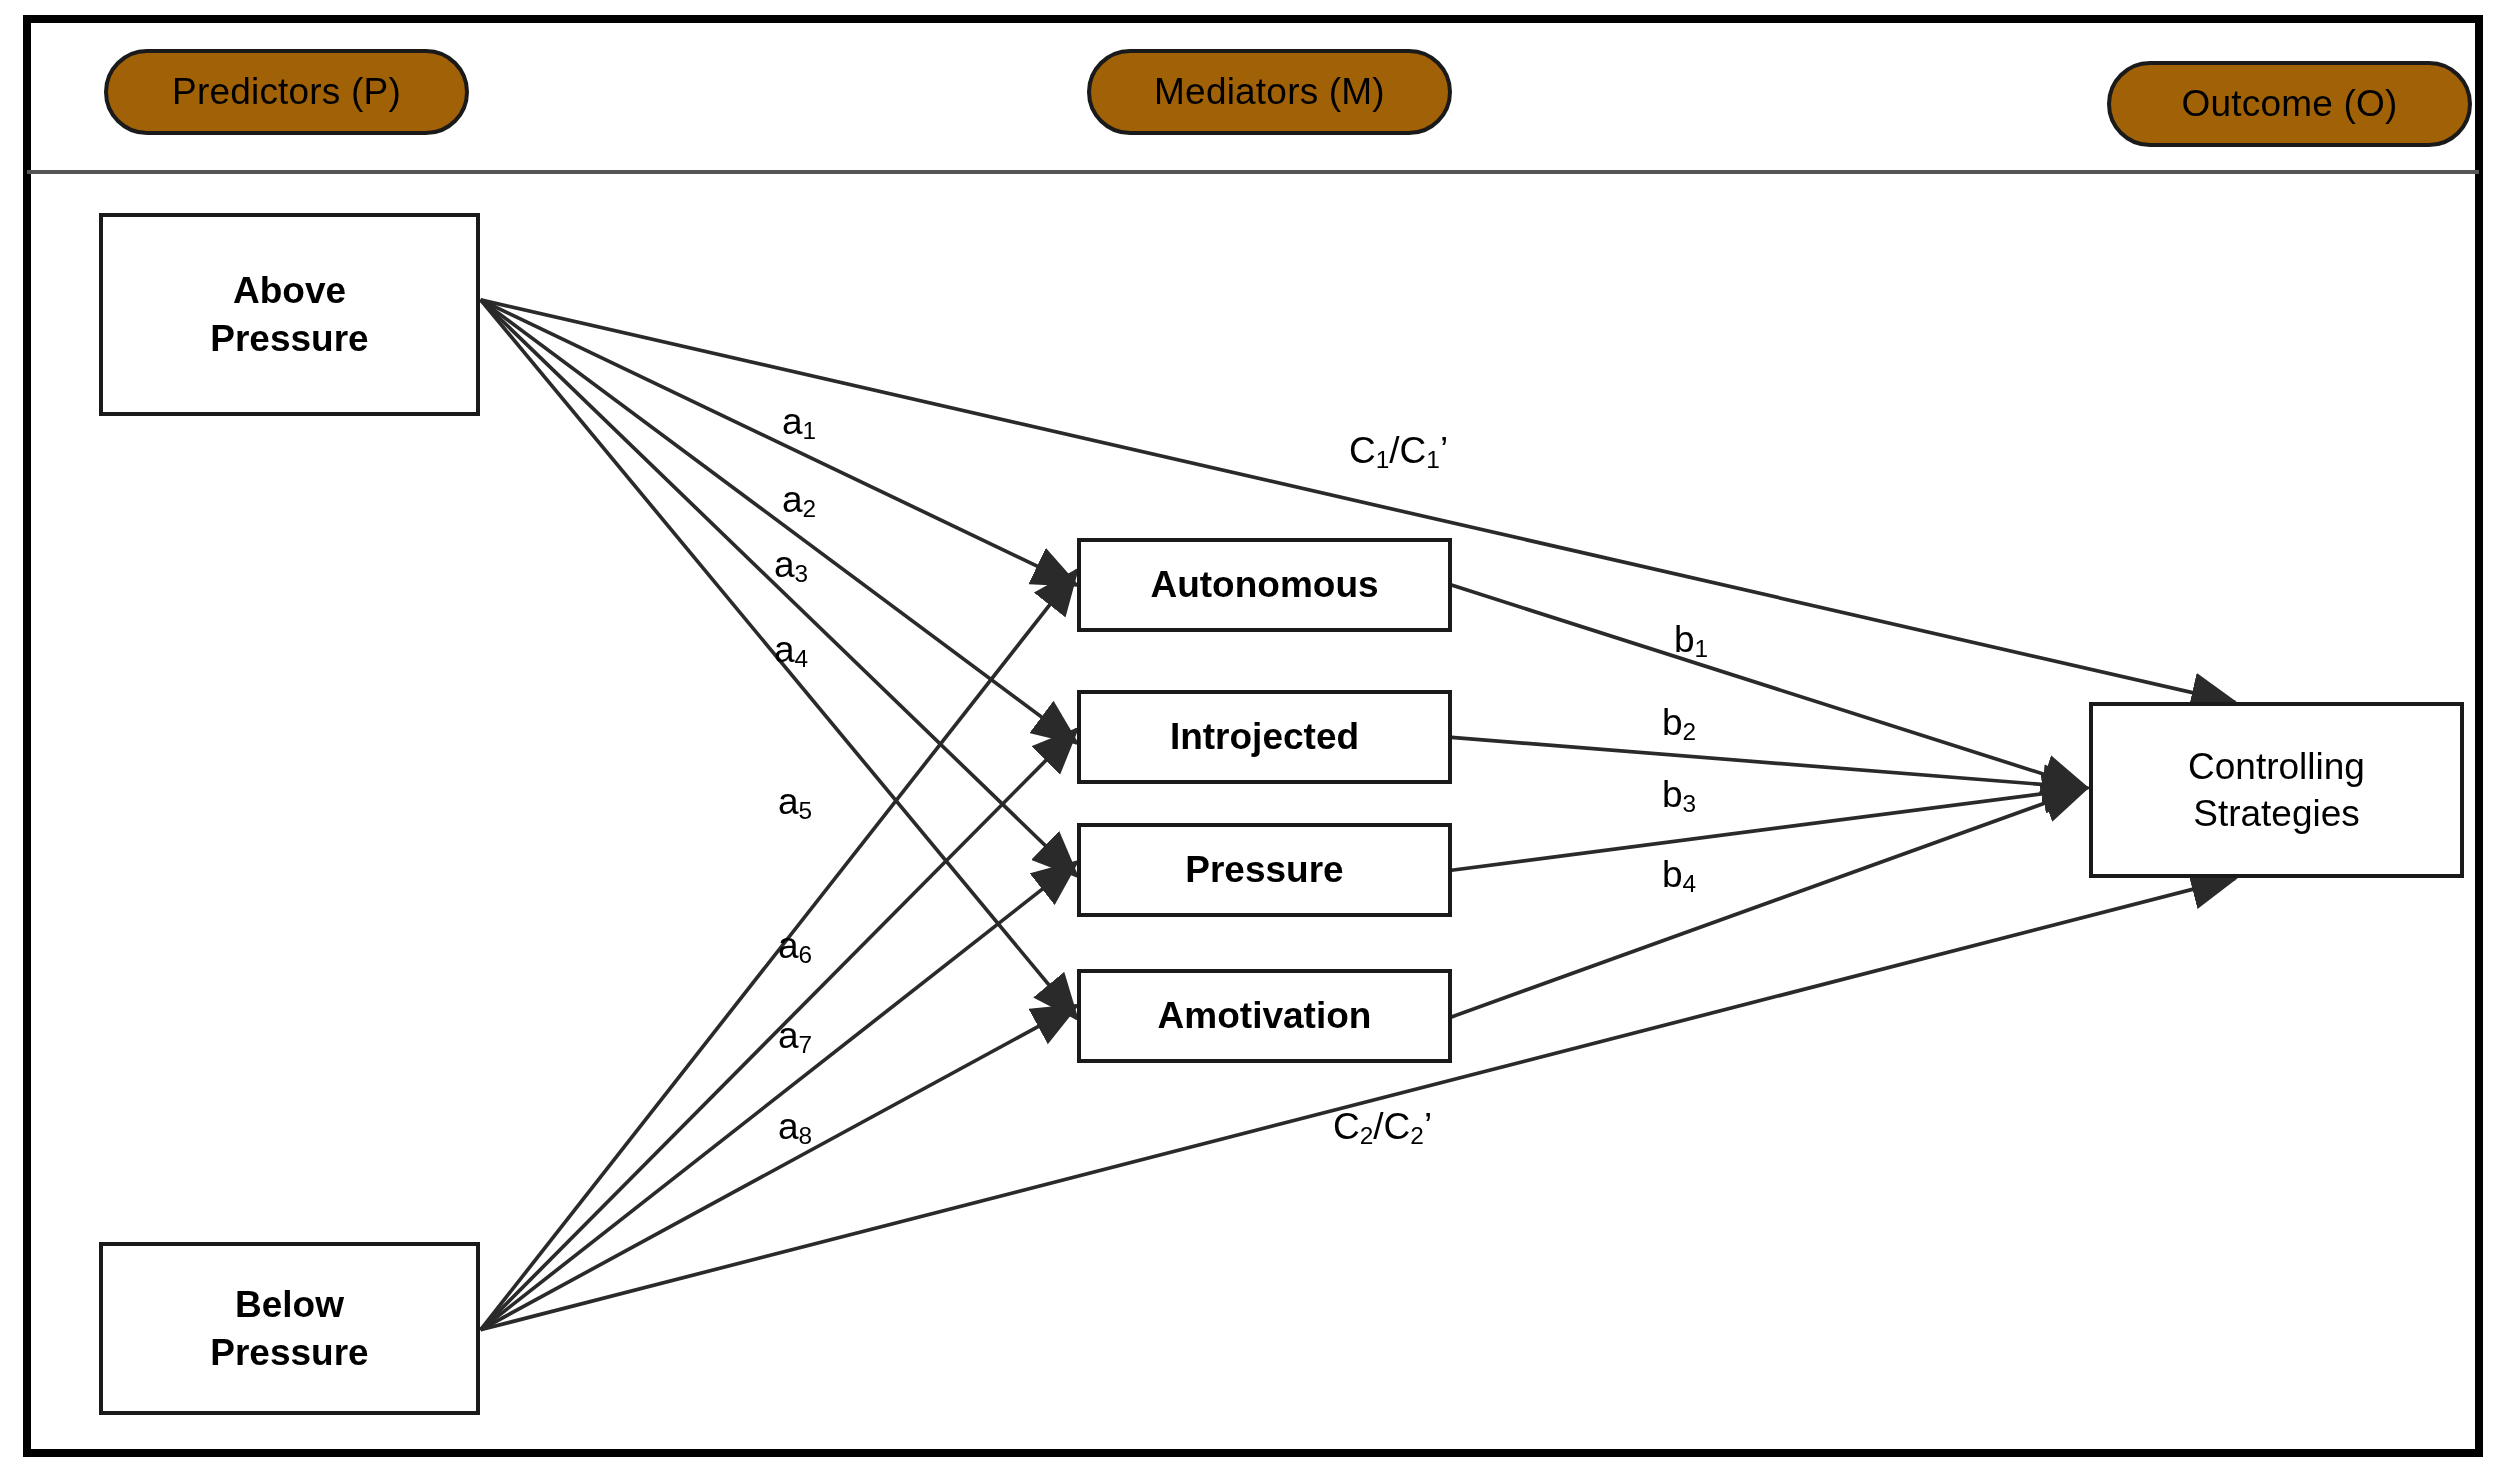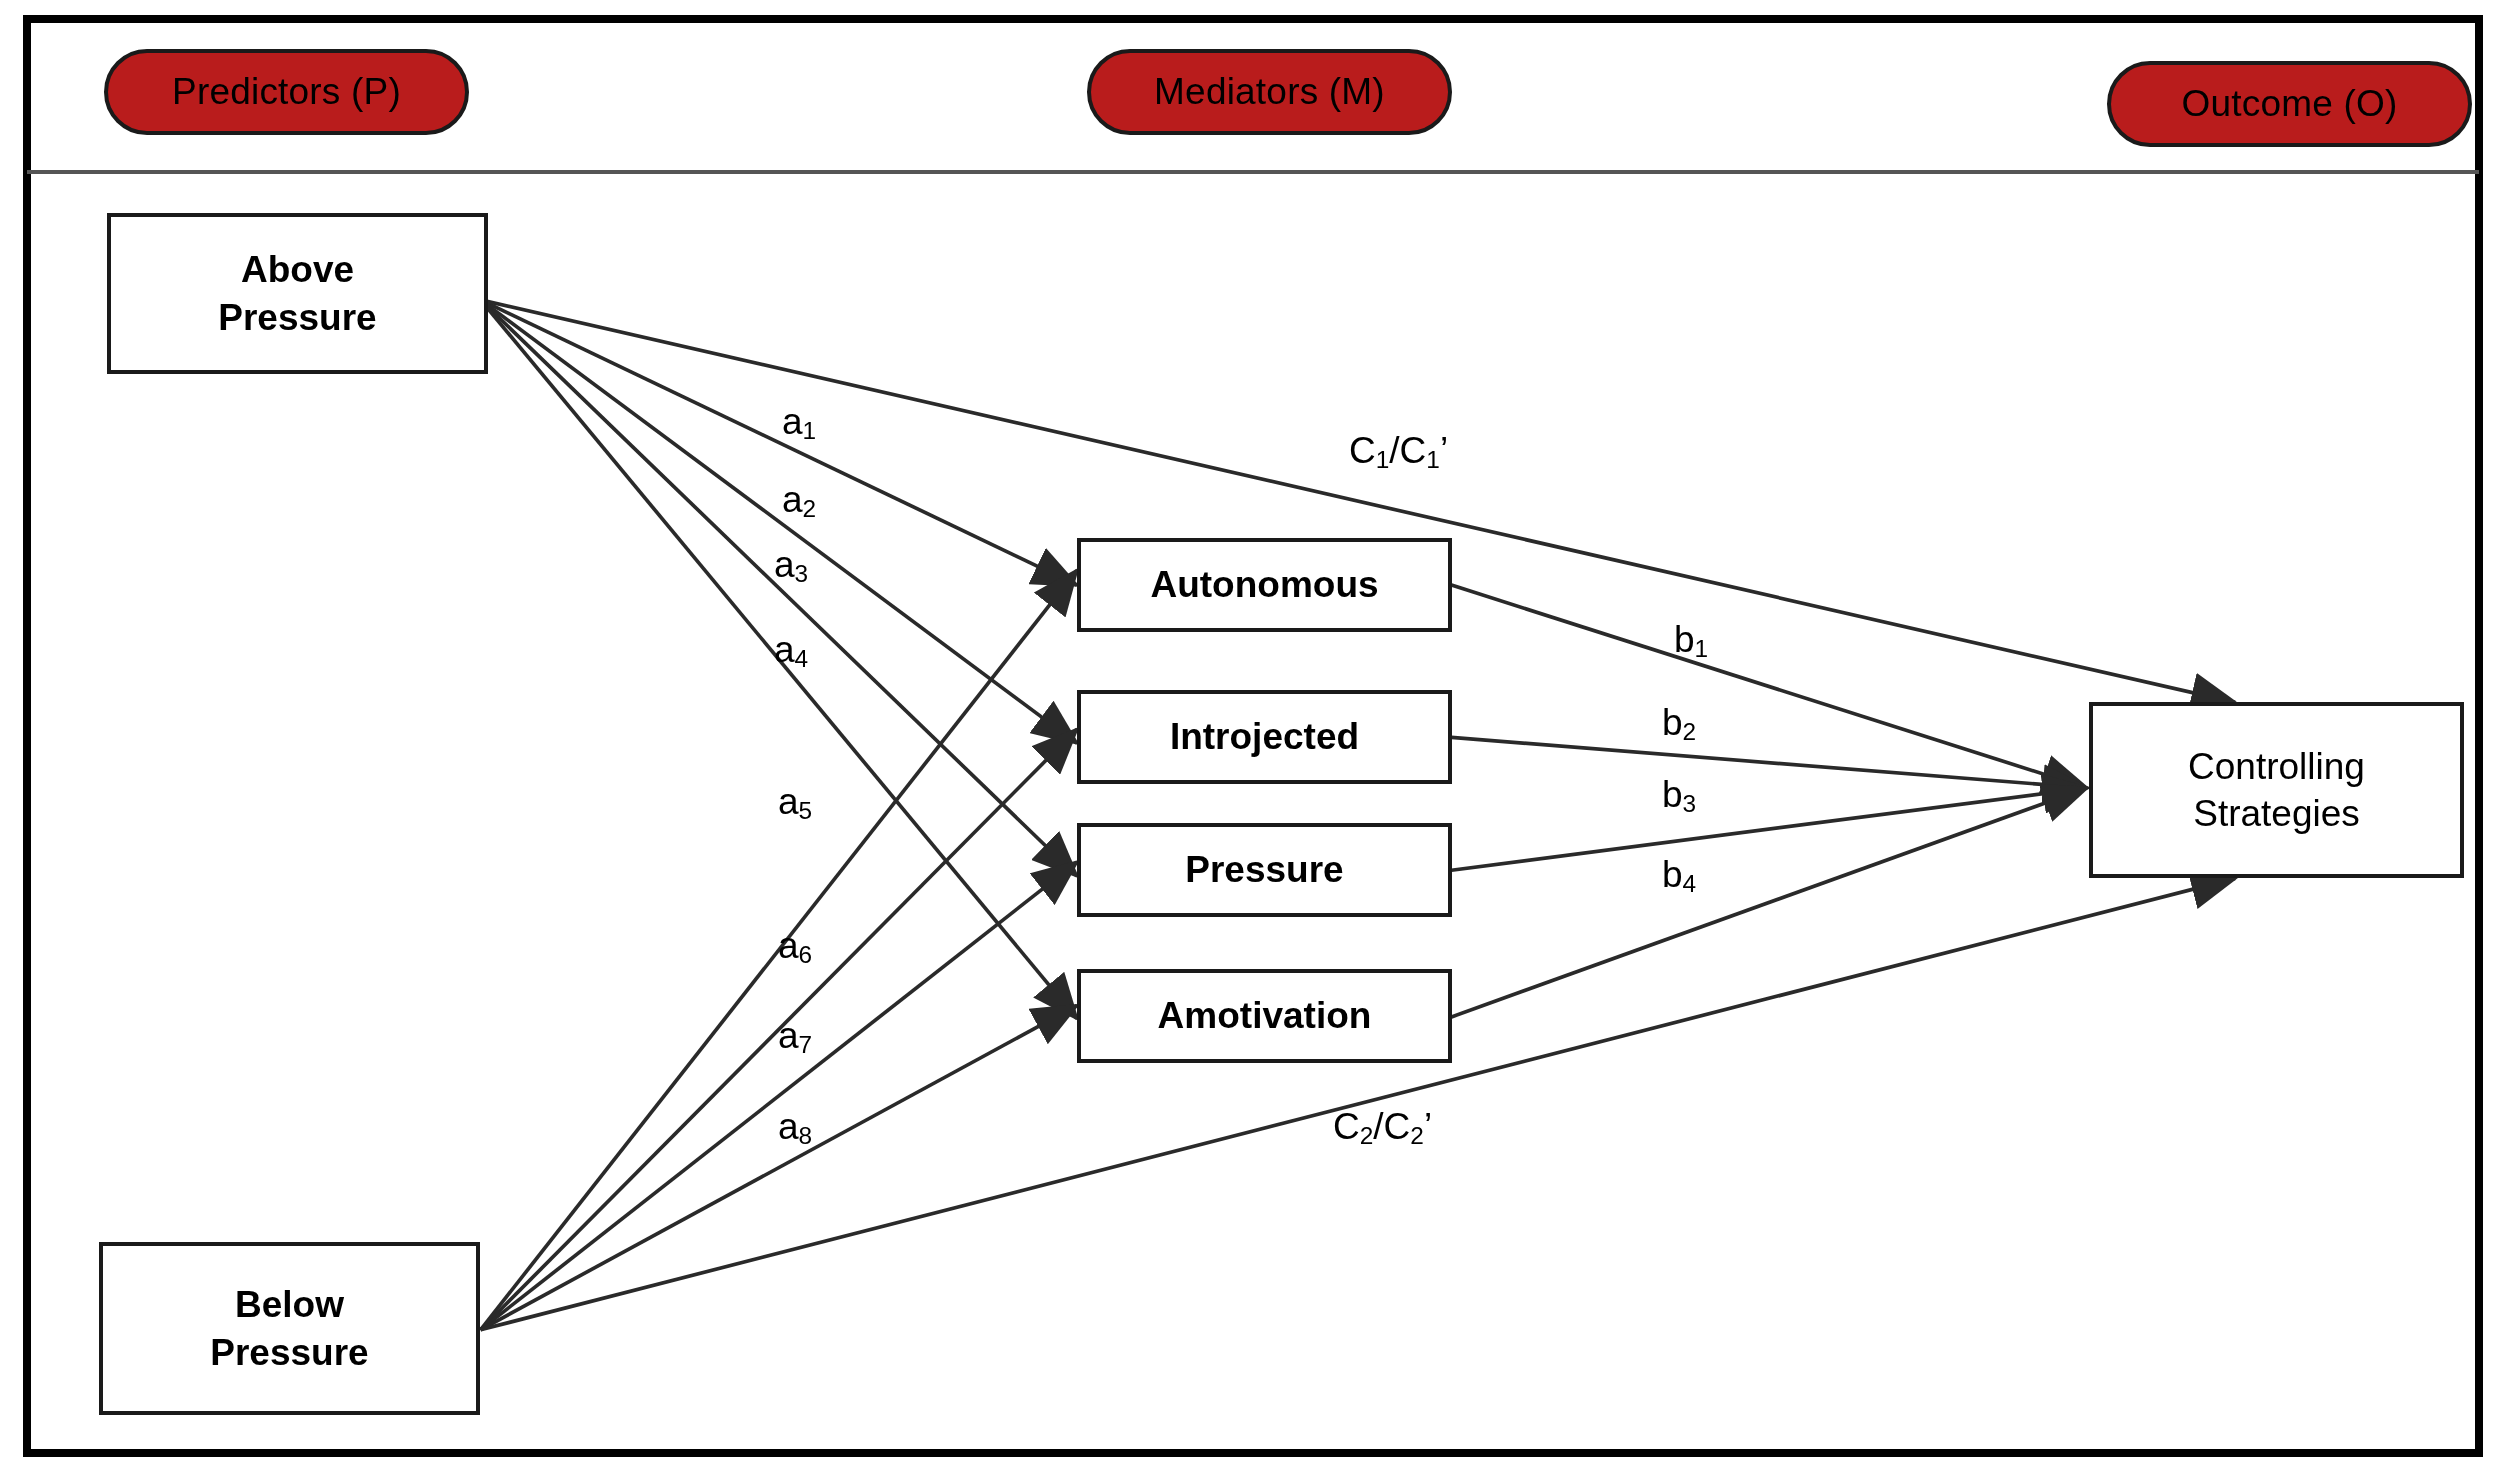--- a/index.html
+++ b/index.html
@@ -39,21 +39,21 @@
     z-index: 5;
   }
   .node-text {
     line-height: 1.28;
     white-space: pre-line;
     font-weight: bold;
   }
   .pill {
     position: absolute;
     box-sizing: border-box;
-    background: #b91c1c;
+    background: #a16207;
     border: 4.1px solid #1a1a1a;
     border-radius: 57px;
     display: flex;
     align-items: center;
     justify-content: center;
     text-align: center;
     color: #000000;
     z-index: 6;
   }
   .pill-text {
@@ -149,21 +149,21 @@
       <line x1="1782" y1="905" x2="2562" y2="967"></line>
       <line x1="1782" y1="1068" x2="2562" y2="967"></line>
       <line x1="1782" y1="1248" x2="2562" y2="967"></line>
 
       <line x1="590" y1="368" x2="2744" y2="862"></line>
 
       <line x1="590" y1="1632" x2="2744" y2="1078"></line>
     </g>
   </svg>
 
-  <div class="node predictor-box" style="left:99px; top:213px; width:381px; height:161px;margin-left:8px;">
+  <div class="node predictor-box" style="left:99px; top:213px; width:381px; height:203px;">
     <span class="node-text">Above
 Pressure</span>
   </div>
 
   <div class="node predictor-box" style="left:99px; top:1242px; width:381px; height:173px;">
     <span class="node-text">Below
 Pressure</span>
   </div>
 
   <div class="node mediator-box" style="left:1077px; top:538px; width:375px; height:94px;">

